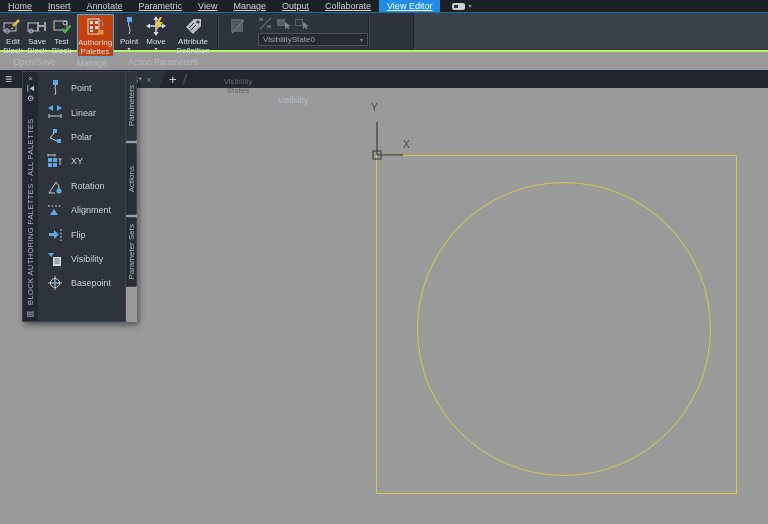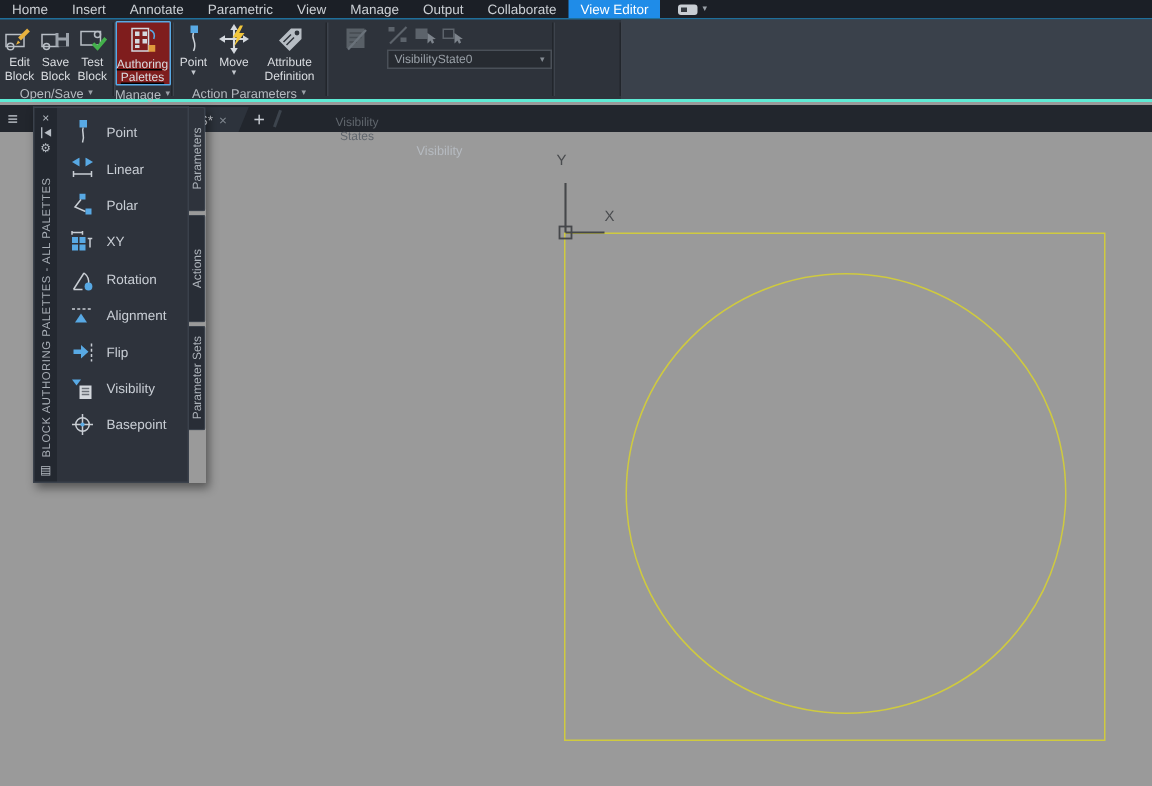--- a/index.html
+++ b/index.html
@@ -3,41 +3,41 @@
 <meta charset="utf-8">
 <style>
   * { margin:0; padding:0; box-sizing:border-box; }
   html,body { width:768px; height:524px; overflow:hidden; background:#9a9a9a;
               font-family:"Liberation Sans","DejaVu Sans",sans-serif; }
   #app { position:relative; width:768px; height:524px; overflow:hidden; }
 
   
   #menubar { position:absolute; top:0; left:0; right:0; height:12px; background:#1b1f26;
              display:flex; align-items:stretch; font-size:9px; color:#ccd0d5; z-index:30; }
-  .menu-item { padding:0 8px; display:flex; align-items:center; cursor:default; white-space:nowrap; }
+  .menu-item { padding:0 8px; display:flex; align-items:center; cursor:default; white-space:nowrap;text-decoration:underline; }
   .menu-item.active { background:#1f8ce8; color:#ffffff; }
   .ribbon-toggle { display:flex; align-items:center; gap:3px; margin-left:12px; }
   .ribbon-toggle .pill { width:13px; height:7px; background:#c9ced4; border-radius:2px; position:relative; }
   .ribbon-toggle .pill::after { content:""; position:absolute; left:2px; top:2px; width:4px; height:3px; background:#33383f; }
   .caret-xs { font-size:6px; color:#9aa0a7; line-height:6px; }
 
   
-  #ribbon { position:absolute; top:12px; left:0; right:0; height:56px; background:#2e333b;
-            border-top:1px solid #1f6f9b; border-bottom:2px solid #5eead4; z-index:30; }
+  #ribbon { position:absolute; top:12px; left:0; right:0; height:40px; background:#2e333b;
+            border-top:1px solid #1f6f9b; border-bottom:2px solid #bef264; z-index:30; }
   #ribbon-empty { position:absolute; left:414px; right:0; top:0; bottom:0; background:#3a414b; }
   .vsep { position:absolute; top:2px; bottom:2px; width:1px; background:#22262c; box-shadow:1px 0 0 #3d434c; }
   .panel { position:absolute; top:0; height:55px; display:flex; flex-direction:column; }
   .pcontent { flex:1; display:flex; justify-content:center; align-items:flex-start; padding-top:1px; }
   .plabel { height:12px; display:flex; align-items:center; justify-content:center; gap:3px;
             font-size:8.5px; color:#b6bbc1; white-space:nowrap; }
   .rbtn { display:flex; flex-direction:column; align-items:center; padding-top:1px; cursor:default; }
   .ricon { height:21px; display:flex; align-items:center; justify-content:center; }
   .rlabel { font-size:8px; line-height:9px; text-align:center; color:#dadde1; margin-top:1px; }
   .caret-sm { font-size:6px; color:#c3c8ce; line-height:5px; margin-top:1px; }
-  .rbtn.active-btn { background:#7f1d1d; border:1px solid #58a9e4; border-radius:1px;text-decoration:underline; }
+  .rbtn.active-btn { background:#c2410c; border:1px solid #58a9e4; border-radius:1px; }
   .rbtn.disabled .rlabel { color:#60666d; }
   .vis-content { display:flex; justify-content:flex-start; padding-left:3px; }
   .vis-right { display:flex; flex-direction:column; margin-left:3px; padding-top:2px; }
   .vis-icons { display:flex; gap:3px; height:15px; align-items:center; }
   .vis-combo { margin-top:2px; width:110px; height:13px; background:#272b31; border:1px solid #4a5058;
                display:flex; align-items:center; justify-content:space-between; padding:0 4px;
                font-size:8px; color:#9aa1a8; }
   .vis-combo .caret-xs { color:#858c93; }
 
   

